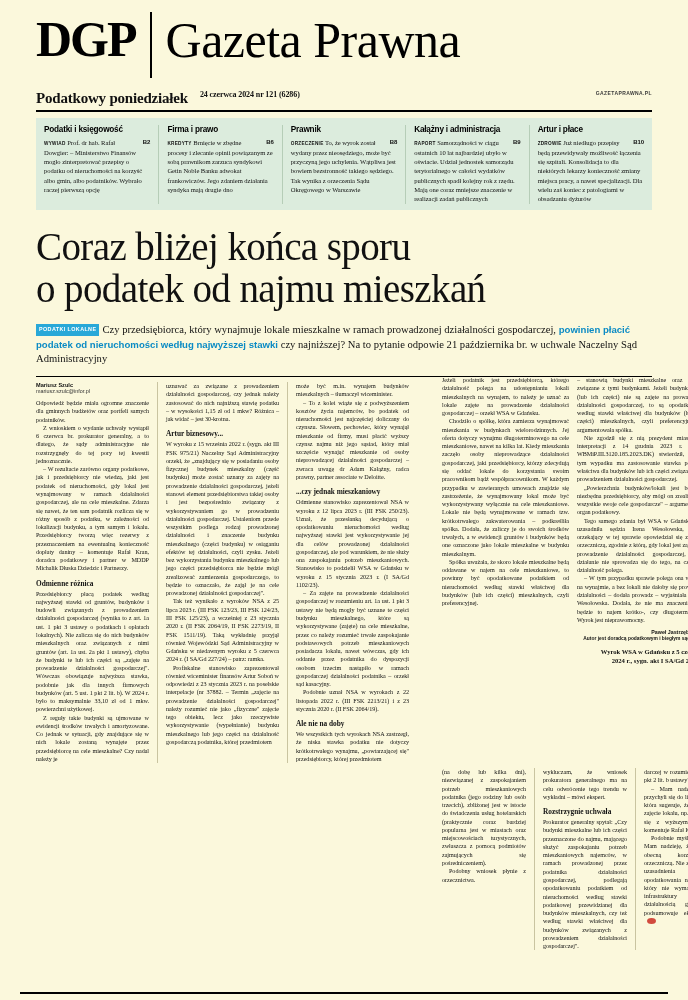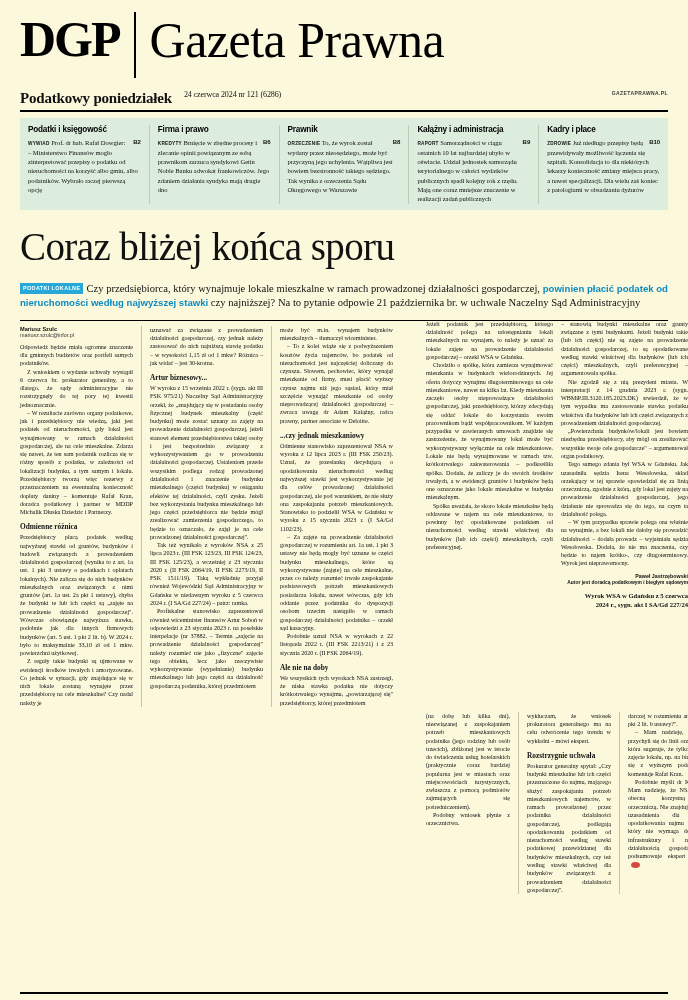--- a/index.html
+++ b/index.html
@@ -3,21 +3,21 @@
 <meta charset="utf-8">
 <style>
   html,body{margin:0;padding:0;}
   body{
     width:688px;height:1000px;
     background:#fbf8dc;
     font-family:"Liberation Serif", serif;
     color:#111;
     overflow:hidden;
   }
-  .page{position:relative;width:688px;height:1000px;box-sizing:border-box;padding:0 20px;}
+  .page{position:relative;width:688px;height:1000px;box-sizing:border-box;padding:0 36px;}
 
   
   .masthead{display:flex;align-items:flex-start;padding-top:14px;height:62px;}
   .dgp{
     font-family:"Liberation Serif", serif;
     font-weight:bold;font-size:50px;line-height:50px;
     letter-spacing:-2px;color:#000;
   }
   .mast-divider{
     width:2px;background:#000;height:66px;margin:0 14px;margin-top:-2px;
@@ -27,21 +27,21 @@
     font-size:50px;line-height:52px;color:#000;letter-spacing:-0.5px;
   }
   .subhead-row{
     display:flex;align-items:flex-start;
     border-bottom:2px solid #000;padding-bottom:3px;margin-top:14px;
   }
   .podatkowy{
     font-family:"Liberation Serif", serif;
     font-weight:bold;font-size:15px;letter-spacing:-0.2px;
   }
-  .issue-date{font-size:8px;margin-left:12px;letter-spacing:-0.1px;}
+  .issue-date{font-size:8px;margin-left:12px;letter-spacing:-0.1px;font-weight:bold;}
   .site-url{
     margin-left:auto;font-family:"Liberation Sans",sans-serif;
     font-size:5px;font-weight:bold;letter-spacing:0.4px;color:#3a3a3a;
   }
 
   
   .navstrip{
     background:#dcecdd;margin-top:6px;display:flex;
     padding:7px 0 6px 0;
   }
@@ -187,27 +187,28 @@
     </div>
     <div class="navcol">
       <h3>Prawnik</h3>
       <p><span class="pagenum">B8</span><span class="kicker">ORZECZENIE</span> <span>To, że wyrok został wydany przez nieosędziego, może być przyczyną jego uchylenia. Wątpliwa jest bowiem bezstronność takiego sędziego. Tak wynika z orzeczenia Sądu Okręgowego w Warszawie</span></p>
     </div>
     <div class="navcol">
       <h3>Kałążny i administracja</h3>
       <p><span class="pagenum">B9</span><span class="kicker">RAPORT</span> <span>Samorządności w ciągu ostatnich 10 lat najbardziej ubyło w oświacie. Udział jednostek samorządu terytorialnego w całości wydatków publicznych spadł kolejny rok z rzędu. Mają one coraz mniejsze znaczenie w realizacji zadań publicznych</span></p>
     </div>
     <div class="navcol">
-      <h3>Kadry i płace</h3>
+      <h3>Artur i płace</h3>
       <p><span class="pagenum">B10</span><span class="kicker">ZDROWIE</span> <span>Już niedługo przepisy będą przewidywały możliwość łączenia się szpitali. Konsolidacja to dla niektórych lekarzy konieczność zmiany miejsca pracy, a nawet specjalizacji. Dla wielu zaś koniec z patologiami w obsadzaniu dyżurów</span></p>
     </div>
   </div>
 
   <h1 class="headline">
     <span>Coraz bliżej końca sporu</span><br>
+    <span>o podatek od najmu mieszkań</span>
   </h1>
 
   <p class="lead">
     <span class="tag-local">PODATKI LOKALNE</span><span>Czy przedsiębiorca, który wynajmuje lokale mieszkalne w ramach prowadzonej działalności gospodarczej,</span>
     <span class="hl">powinien płacić podatek od nieruchomości według najwyższej stawki</span>
     <span>czy najniższej? Na to pytanie odpowie 21 października br. w uchwale Naczelny Sąd Administracyjny</span>
   </p>
 
   <div class="body-area">
     <div class="rule-top"></div>

